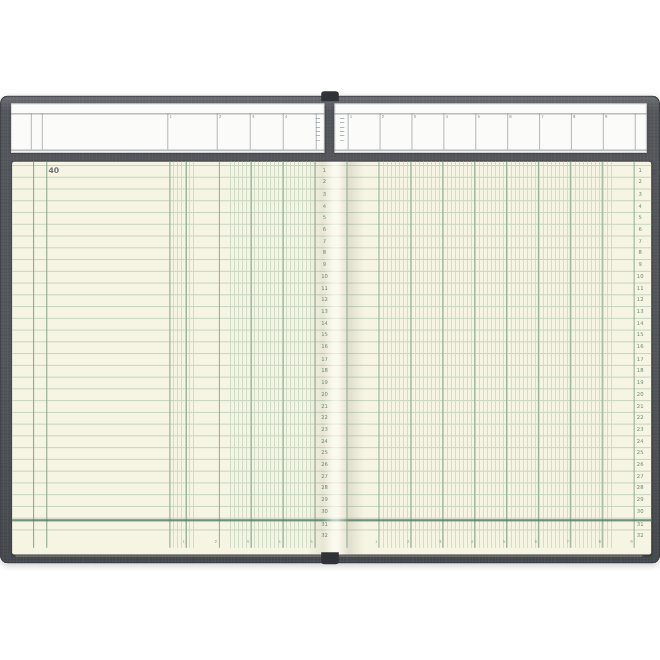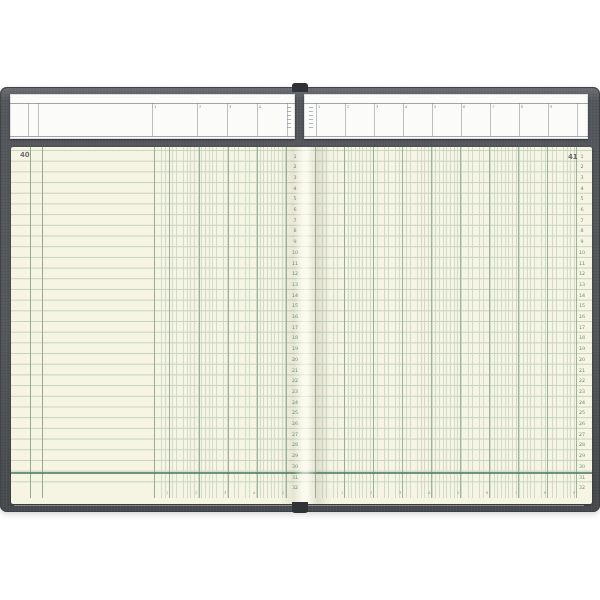--- a/index.html
+++ b/index.html
@@ -89,20 +89,21 @@
     font-size:6px;line-height:6px;color:var(--numcol);
     transform:scale(.8);transform-origin:center;
   }
   .ftick{
     position:absolute;top:344px;font-size:6px;line-height:6px;color:#8a9a87;
     transform:scale(.6);transform-origin:left top;opacity:.9;
   }
   .pagenum{
     position:absolute;font-size:7px;font-weight:bold;color:#4c5157;opacity:.8;
     line-height:7px;
+    margin-left:24px;
   }
   .pagenum.left{left:9px;top:5px}
   .pagenum.right{left:557px;top:7px}
 </style>
 </head>
 <body style="--cover: #54575b; --cover-edge: #3d4044; --strip: #fbfbfa; --header-rule: #7a7f87; --page: #f6f4e3; --rule-light: #b9cbb6; --rule-sub: #c9d8c4; --rule-dark: #86a28b; --rule-heavy: #4e7a63; --numcol: #6f9178; background: rgb(255, 255, 255);">
 
 <div class="scene">
 
   <div class="book">

